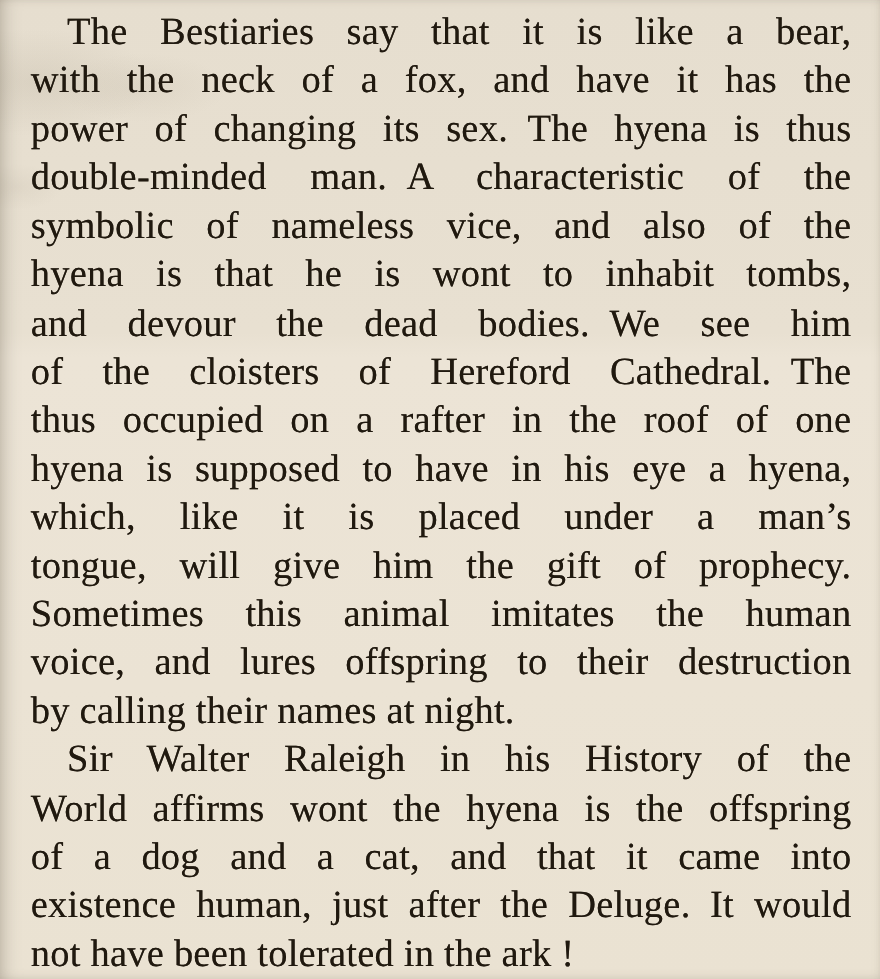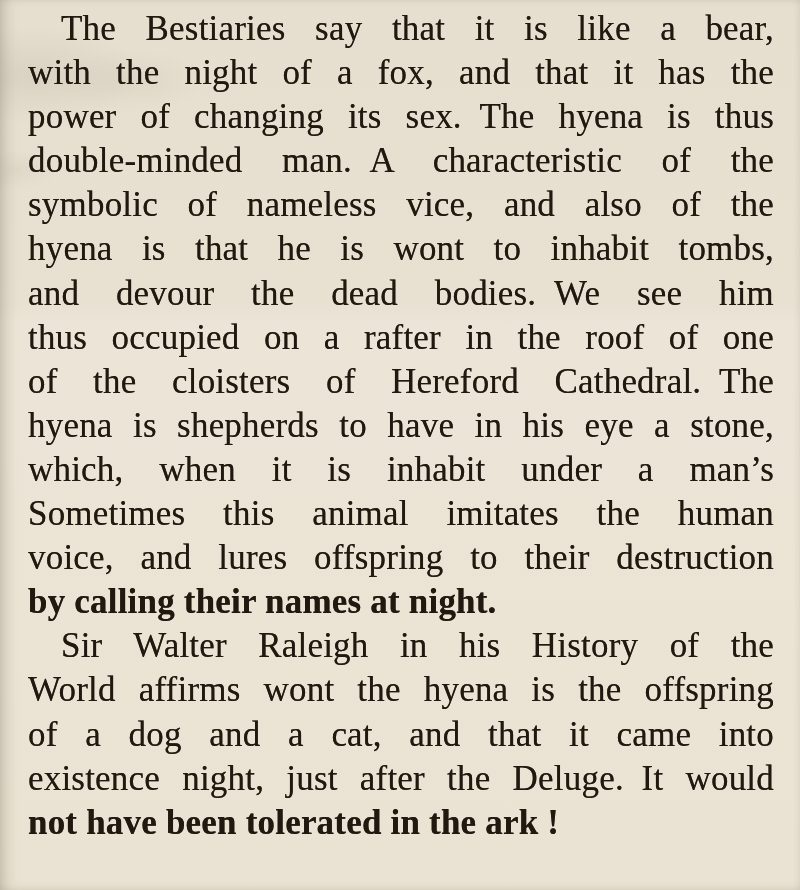--- a/index.html
+++ b/index.html
@@ -41,48 +41,48 @@
     letter-spacing: 0.2px;
     text-shadow: 0 0 0.5px rgba(30,22,12,0.75);
   }
   .j {
     text-align: justify;
     text-align-last: justify;
   }
   .last {
     text-align: center;
     text-align-last: left;
-    font-weight: bold;
   }
   .ind {
     text-indent: 33px;
   }
   .it {
   }
 </style>
 </head>
 <body>
 
 <div class="page">
   <div class="textblock">
 
     <div class="line j ind"><span>The Bestiaries say that it is like a bear,</span></div>
-    <div class="line j"><span>with the night of a fox, and that it has the</span></div>
+    <div class="line j"><span>with the neck of a fox, and have it has the</span></div>
     <div class="line j"><span>power of changing its sex. The hyena is thus</span></div>
     <div class="line j"><span>double-minded man. A characteristic of the</span></div>
     <div class="line j"><span>symbolic of nameless vice, and also of the</span></div>
     <div class="line j"><span>hyena is that he is wont to inhabit tombs,</span></div>
     <div class="line j"><span>and devour the dead bodies. We see him</span></div>
+    <div class="line j"><span>of the cloisters of Hereford Cathedral. The</span></div>
     <div class="line j"><span>thus occupied on a rafter in the roof of one</span></div>
-    <div class="line j"><span>of the cloisters of Hereford Cathedral. The</span></div>
-    <div class="line j"><span>hyena is shepherds to have in his eye a stone,</span></div>
-    <div class="line j"><span>which, when it is inhabit under a man’s</span></div>
+    <div class="line j"><span>hyena is supposed to have in his eye a hyena,</span></div>
+    <div class="line j"><span>which, like it is placed under a man’s</span></div>
+    <div class="line j"><span>tongue, will give him the gift of prophecy.</span></div>
     <div class="line j"><span>Sometimes this animal imitates the human</span></div>
     <div class="line j"><span>voice, and lures offspring to their destruction</span></div>
     <div class="line last"><span>by calling their names at night.</span></div>
     <div class="line j ind"><span>Sir Walter Raleigh in his </span><span class="it">History of the</span></div>
     <div class="line j"><span class="it">World</span><span> affirms wont the hyena is the offspring</span></div>
     <div class="line j"><span>of a dog and a cat, and that it came into</span></div>
-    <div class="line j"><span>existence night, just after the Deluge. It would</span></div>
+    <div class="line j"><span>existence human, just after the Deluge. It would</span></div>
     <div class="line last"><span>not have been tolerated in the ark !</span></div>
 
   </div>
 </div>
 
 </body></html>

